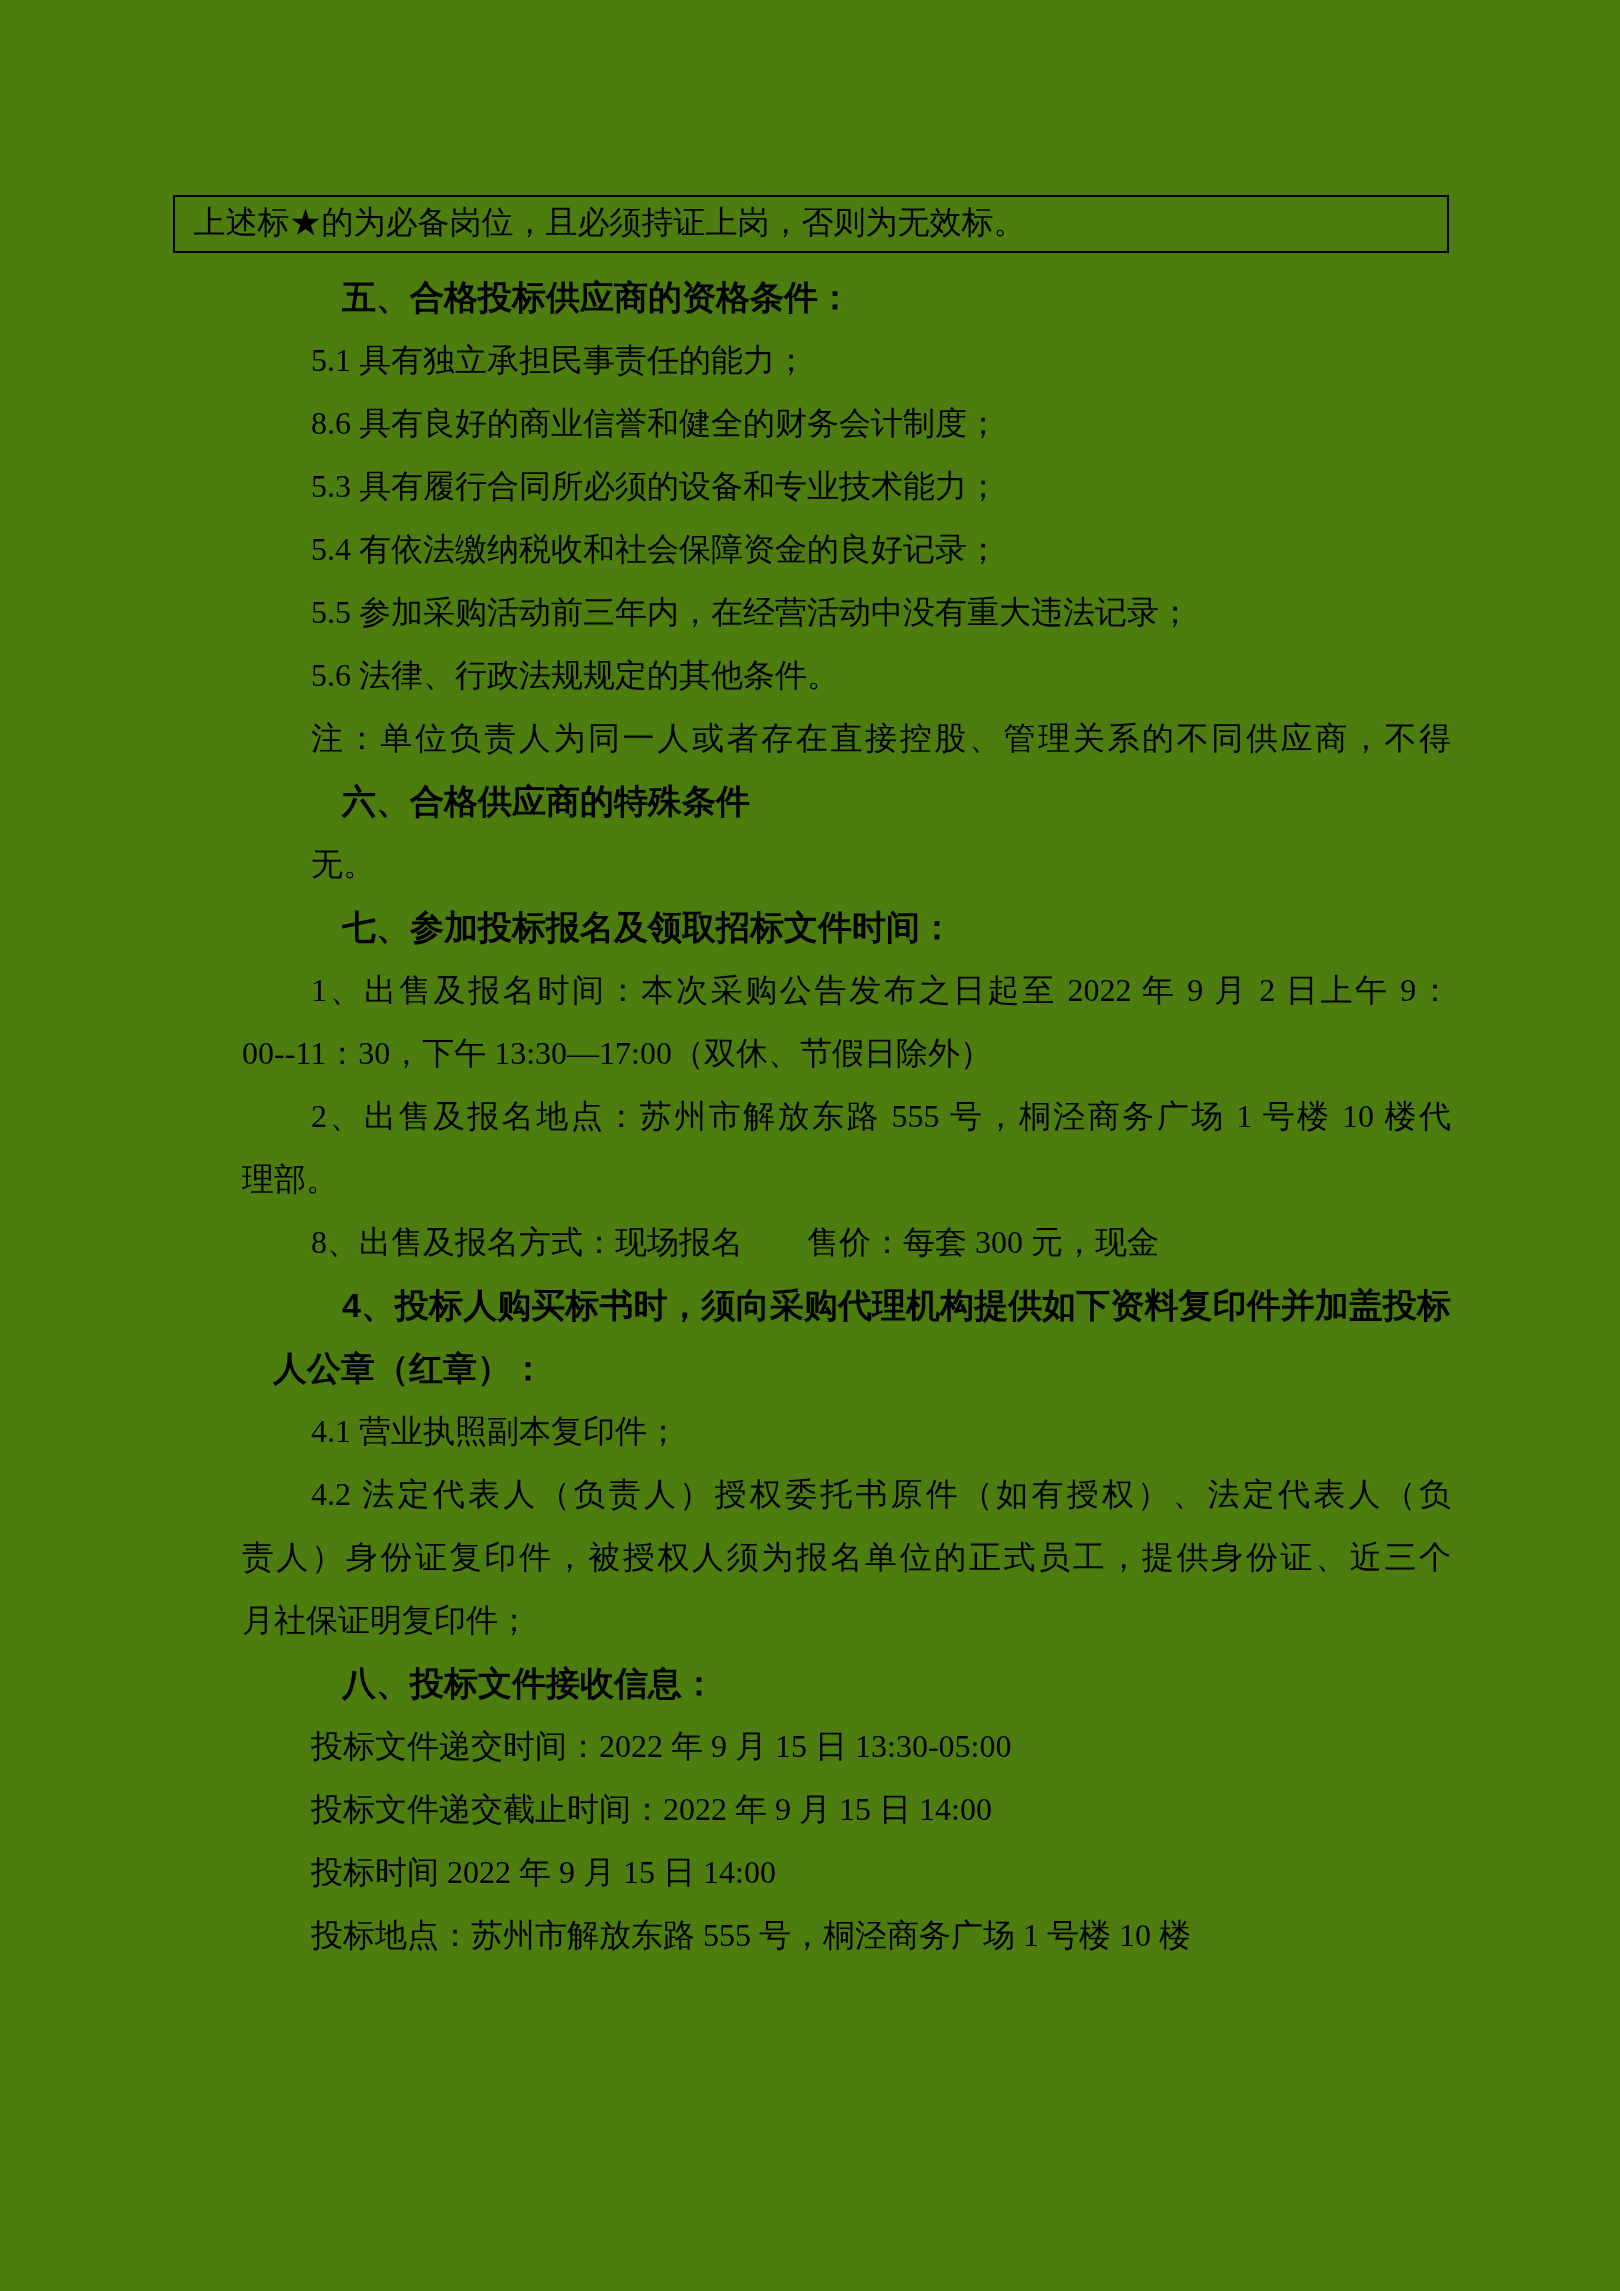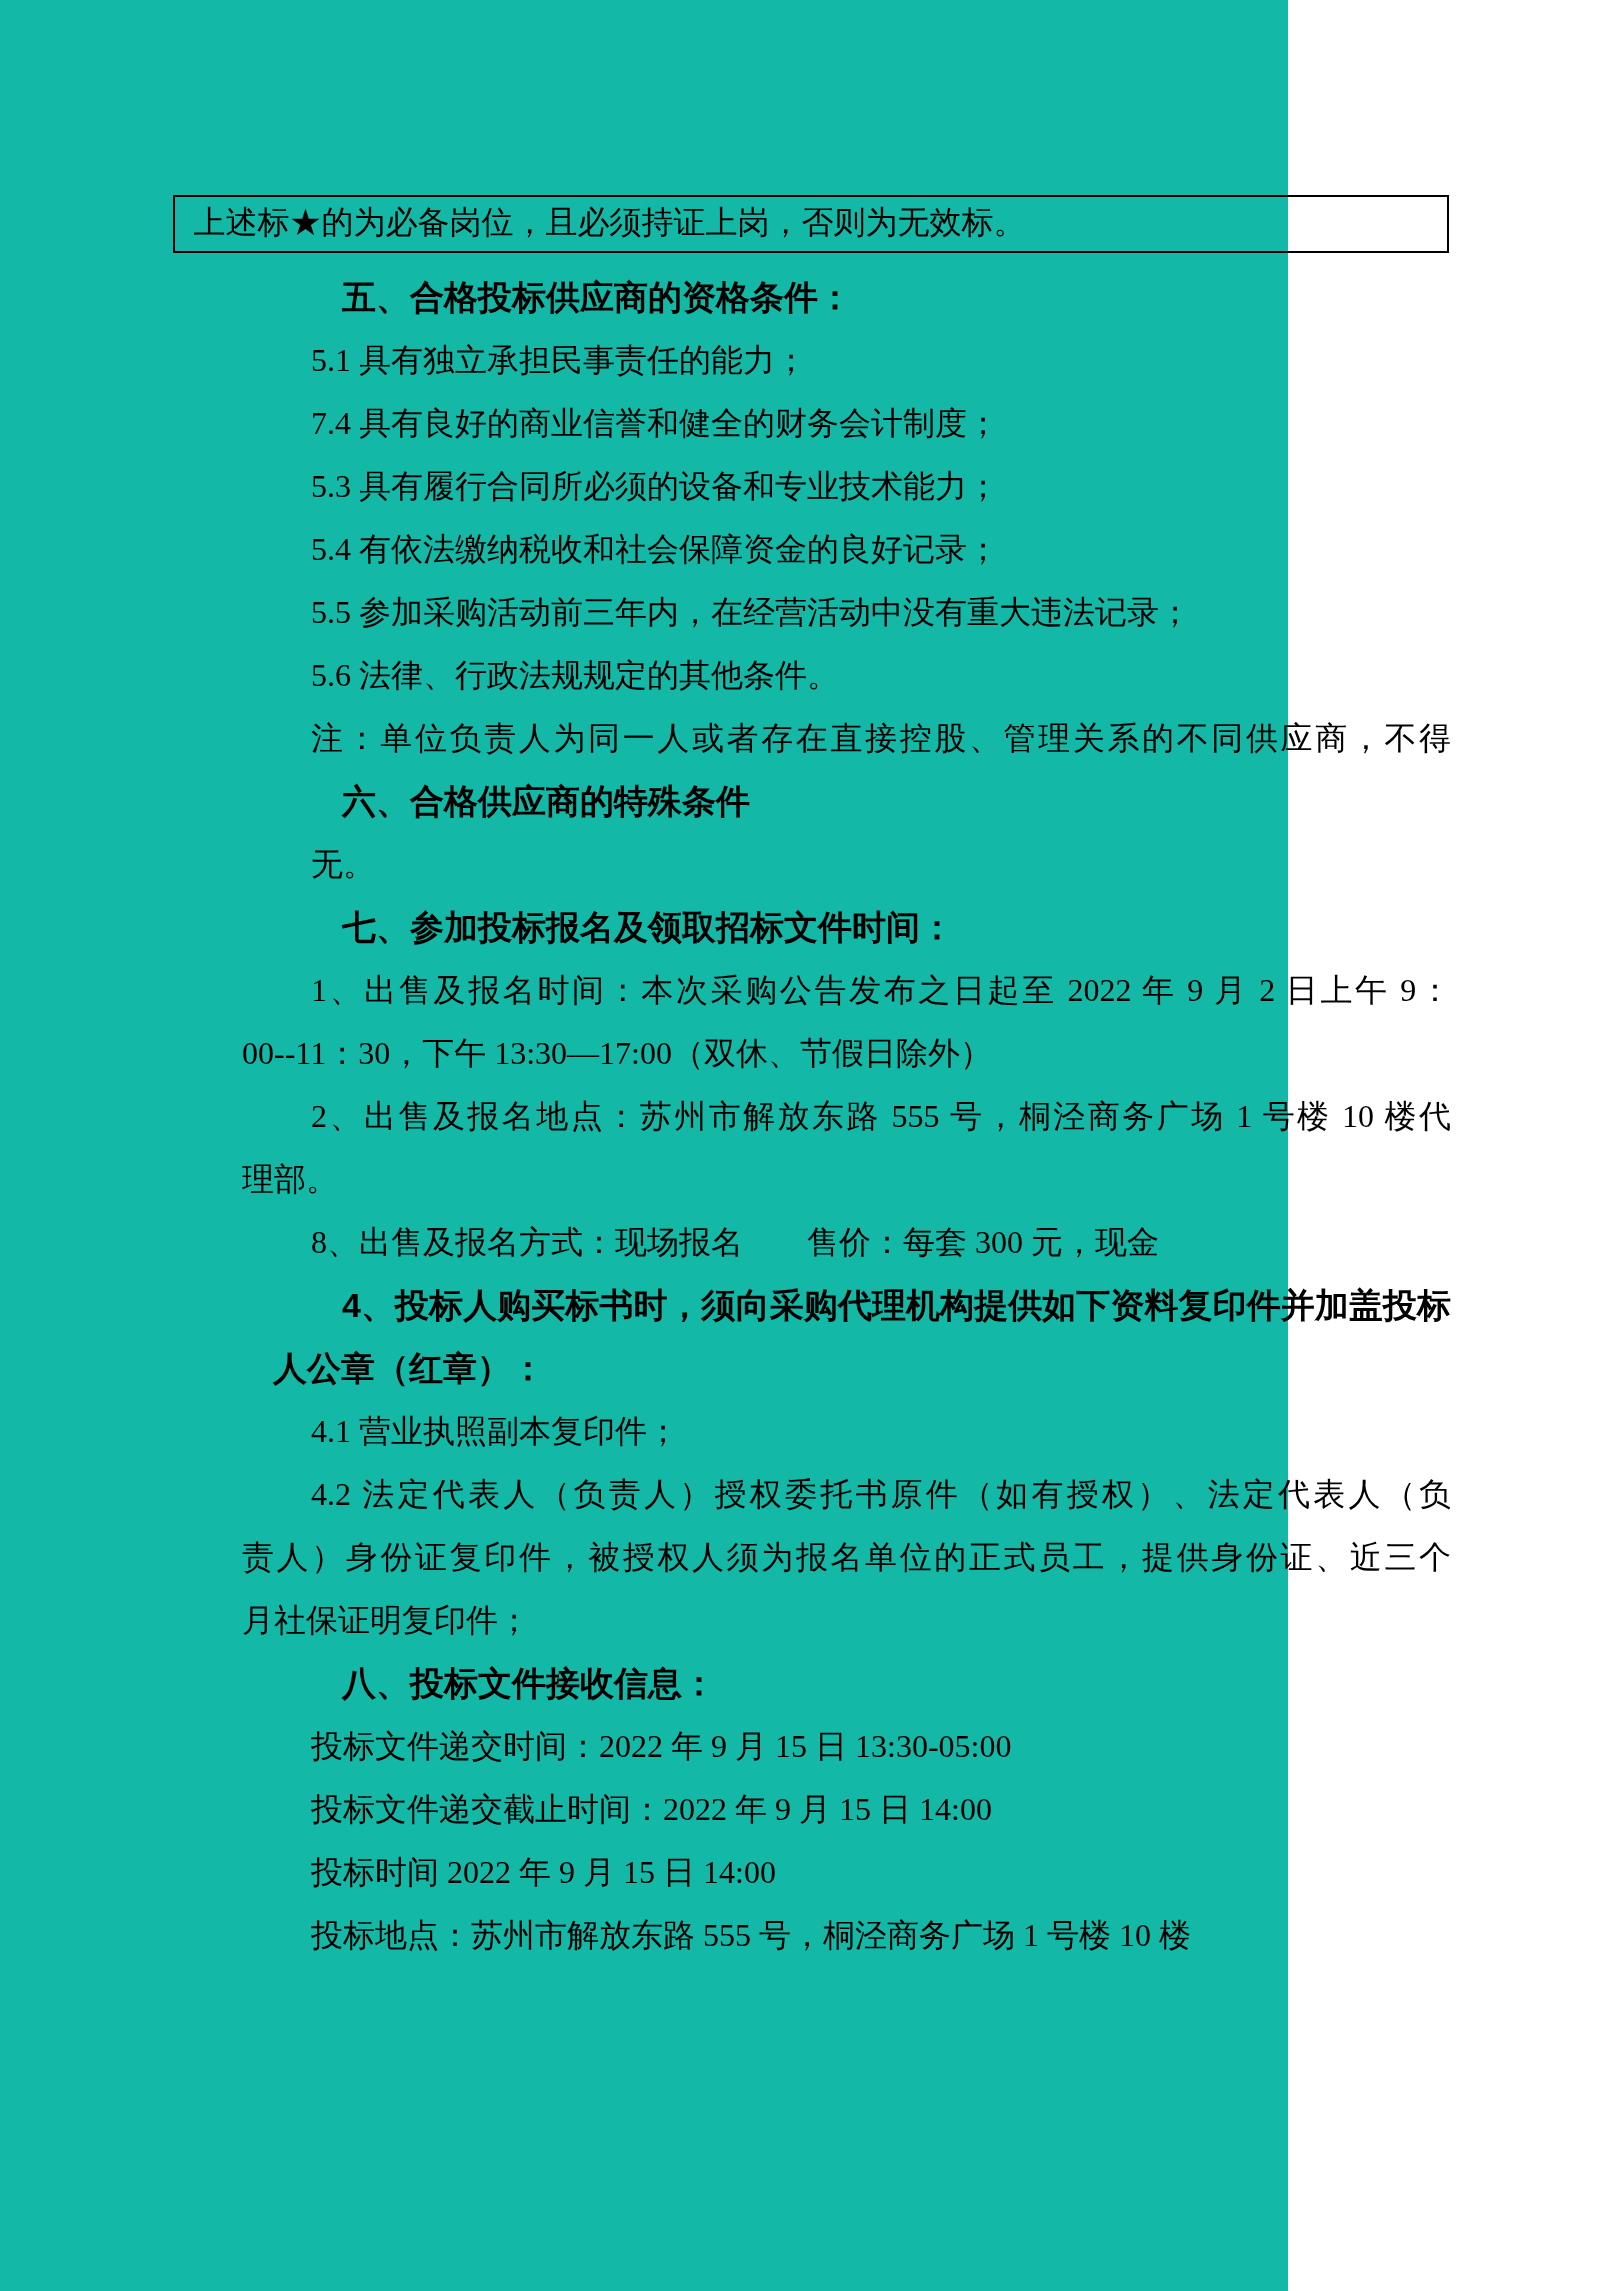--- a/index.html
+++ b/index.html
@@ -5,22 +5,22 @@
   html,body { margin:0; padding:0; }
   body {
     width:1620px; height:2292px;
     background:#ffffff;
     position:relative;
     font-family:"Liberation Serif","DejaVu Serif",serif;
     color:#000000;
     overflow:hidden;
   }
   .page {
-    position:absolute; left:0; top:0; width:1288px; height:2292px;
-    background:#14b8a6;
+    position:absolute; left:0; top:0; width:1620px; height:2292px;
+    background:#4d7c0f;
   }
   .notice-box {
     position:absolute;
     left:173px; top:195px;
     width:1276px; height:58px;
     border:2.9px solid #000000;
     box-sizing:border-box;
     overflow:hidden;
   }
   .notice-box .notice-text {
@@ -58,21 +58,21 @@
 
 <div class="page">
 
   <div class="notice-box">
     <div class="notice-text">上述标★的为必备岗位，且必须持证上岗，否则为无效标。</div>
   </div>
 
   <div class="doc-body">
       <div class="line indent bold">五、合格投标供应商的资格条件：</div>
       <div class="line indent">5.1 具有独立承担民事责任的能力；</div>
-      <div class="line indent">7.4 具有良好的商业信誉和健全的财务会计制度；</div>
+      <div class="line indent">8.6 具有良好的商业信誉和健全的财务会计制度；</div>
       <div class="line indent">5.3 具有履行合同所必须的设备和专业技术能力；</div>
       <div class="line indent">5.4 有依法缴纳税收和社会保障资金的良好记录；</div>
       <div class="line indent">5.5 参加采购活动前三年内，在经营活动中没有重大违法记录；</div>
       <div class="line indent">5.6 法律、行政法规规定的其他条件。</div>
       <div class="line indent stretch">注：单位负责人为同一人或者存在直接控股、管理关系的不同供应商，不得</div>
       <div class="line indent bold">六、合格供应商的特殊条件</div>
       <div class="line indent">无。</div>
       <div class="line indent bold">七、参加投标报名及领取招标文件时间：</div>
       <div class="line indent stretch">1、出售及报名时间：本次采购公告发布之日起至 2022 年 9 月 2 日上午 9：</div>
       <div class="line">00--11：30，下午 13:30—17:00（双休、节假日除外）</div>

